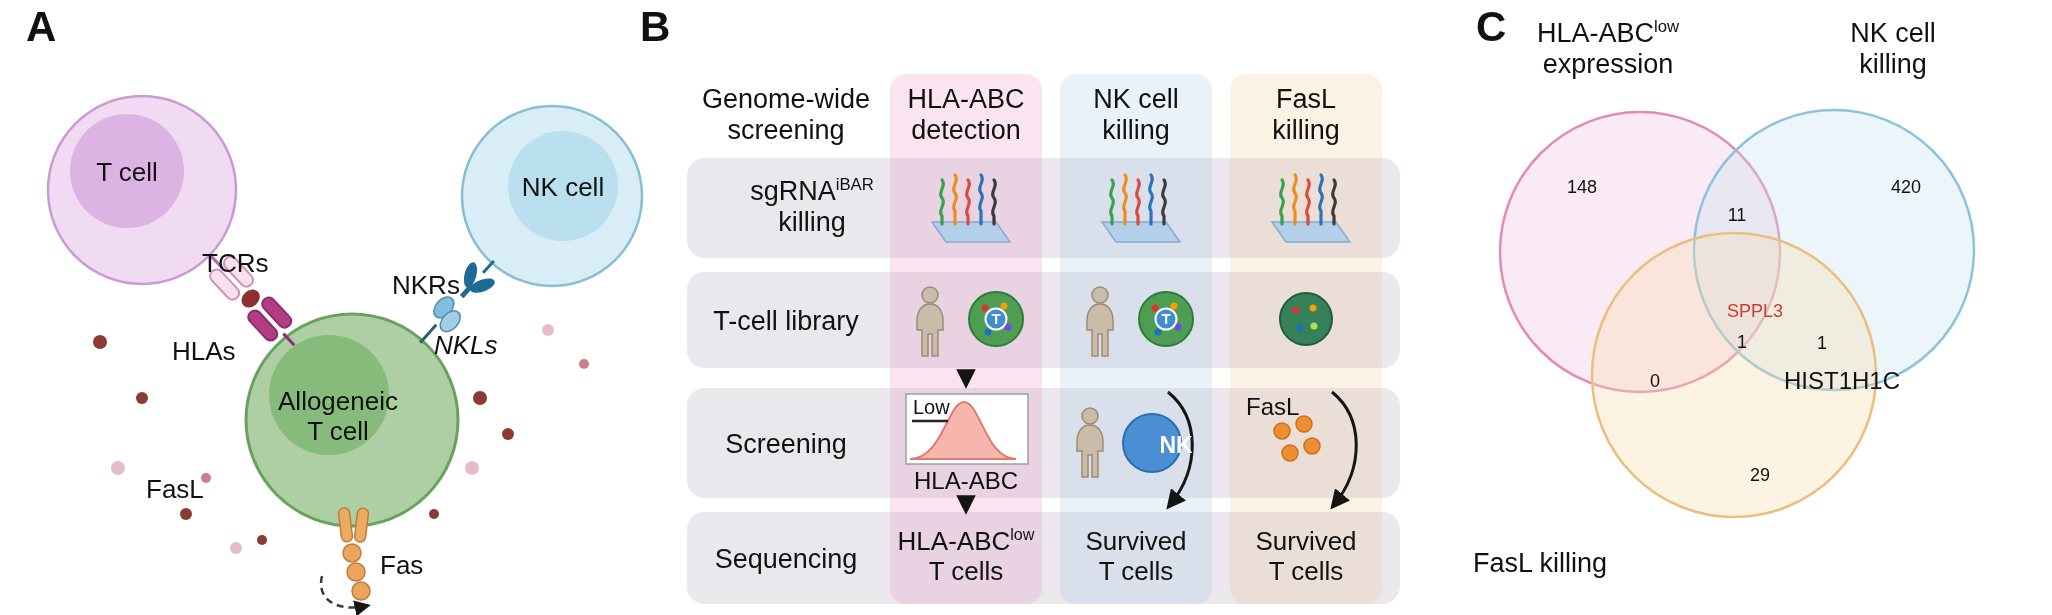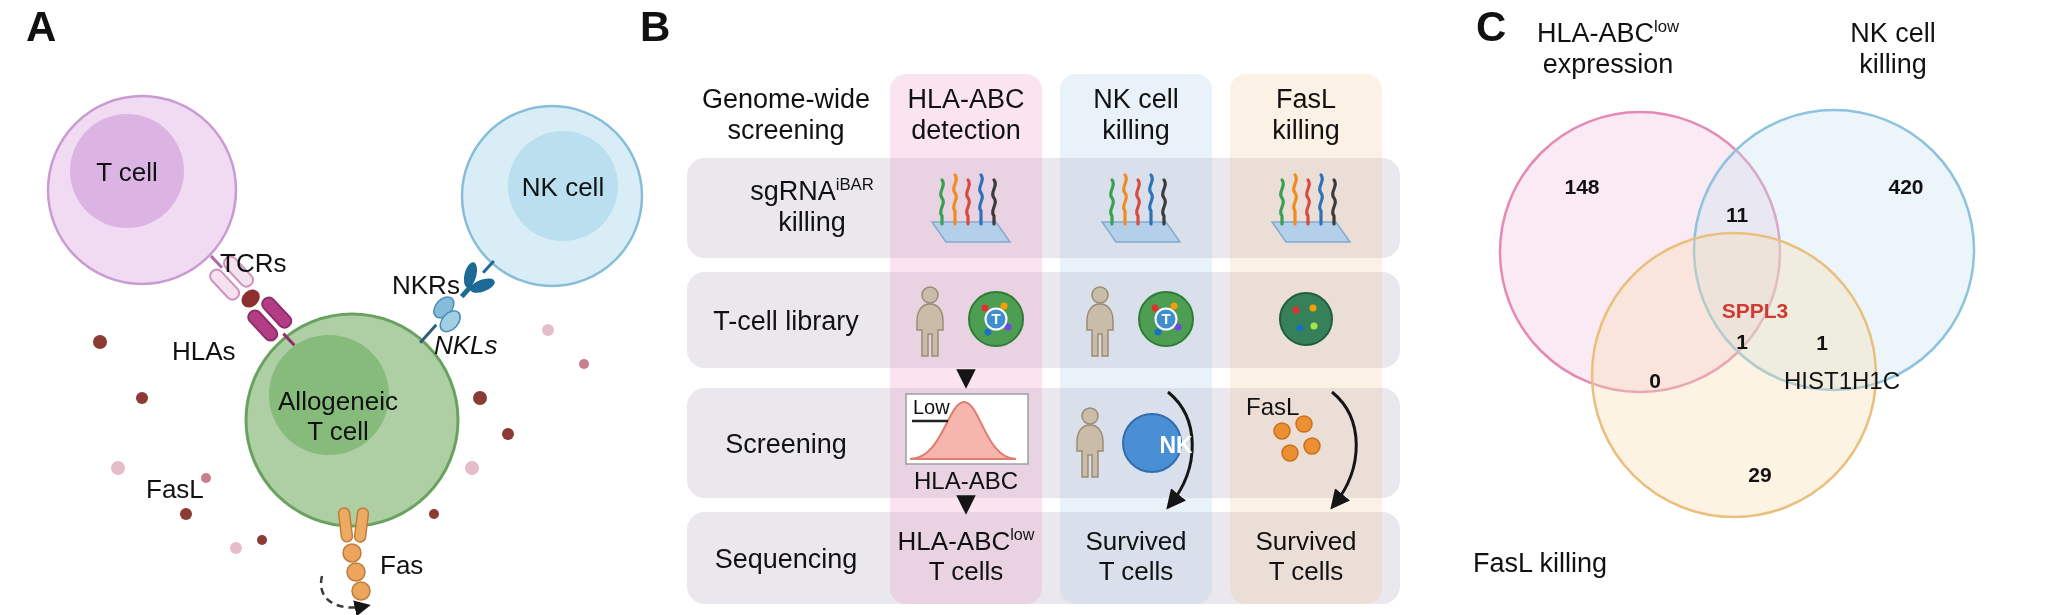--- a/index.html
+++ b/index.html
@@ -27,21 +27,21 @@
     background: #eae7ed; border-radius: 18px;
   }
   .b-strip {
     position: absolute; top: 74px; height: 530px; width: 152px;
     border-radius: 16px;
   }
   .badge {
     position: absolute; transform: translateX(-50%);
     color: #fff; font-weight: 700; white-space: nowrap;
   }
-  .num { font-size: 21px; font-weight: bold; }
+  .num { font-size: 18px; }
   svg { position: absolute; left: 0; top: 0; }
 </style>
 </head>
 <body>
 
 <div id="root">
 
   <div class="b-row" style="top:158px;height:100px;"></div>
   <div class="b-row" style="top:272px;height:96px;"></div>
   <div class="b-row" style="top:388px;height:110px;"></div>
@@ -189,21 +189,21 @@
     </g>
   </svg>
 
   <div class="panel-label" style="left:26px;top:4px;">A</div>
   <div class="t tc" style="left:127px;top:157px;">T cell</div>
   <div class="t tc" style="left:563px;top:172px;">NK cell</div>
   <div class="t tc" style="left:338px;top:386px;">
     <span class="blk">Allogeneic</span>
     <span class="blk">T cell</span>
   </div>
-  <div class="t" style="left:220px;top:248px;">TCRs</div>
+  <div class="t" style="left:202px;top:248px;">TCRs</div>
   <div class="t" style="left:172px;top:336px;">HLAs</div>
   <div class="t" style="left:392px;top:250px;margin-top:20px;">NKRs</div>
   <div class="t" style="left:434px;top:330px;font-style:italic;">NKLs</div>
   <div class="t" style="left:146px;top:474px;">FasL</div>
   <div class="t" style="left:380px;top:550px;">Fas</div>
 
   <div class="panel-label" style="left:640px;top:4px;">B</div>
 
   <div class="t colhead" style="left:687px;top:84px;width:198px;text-align:center;">
     <span class="blk">Genome-wide</span>

